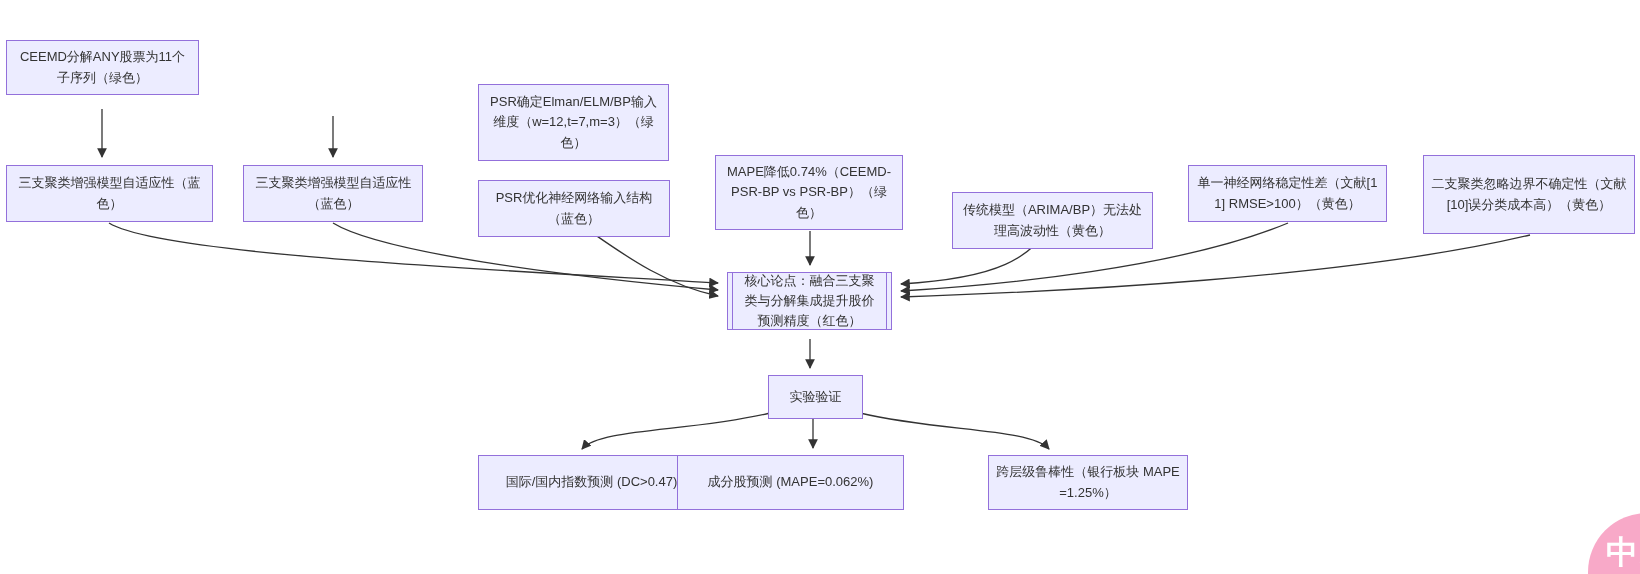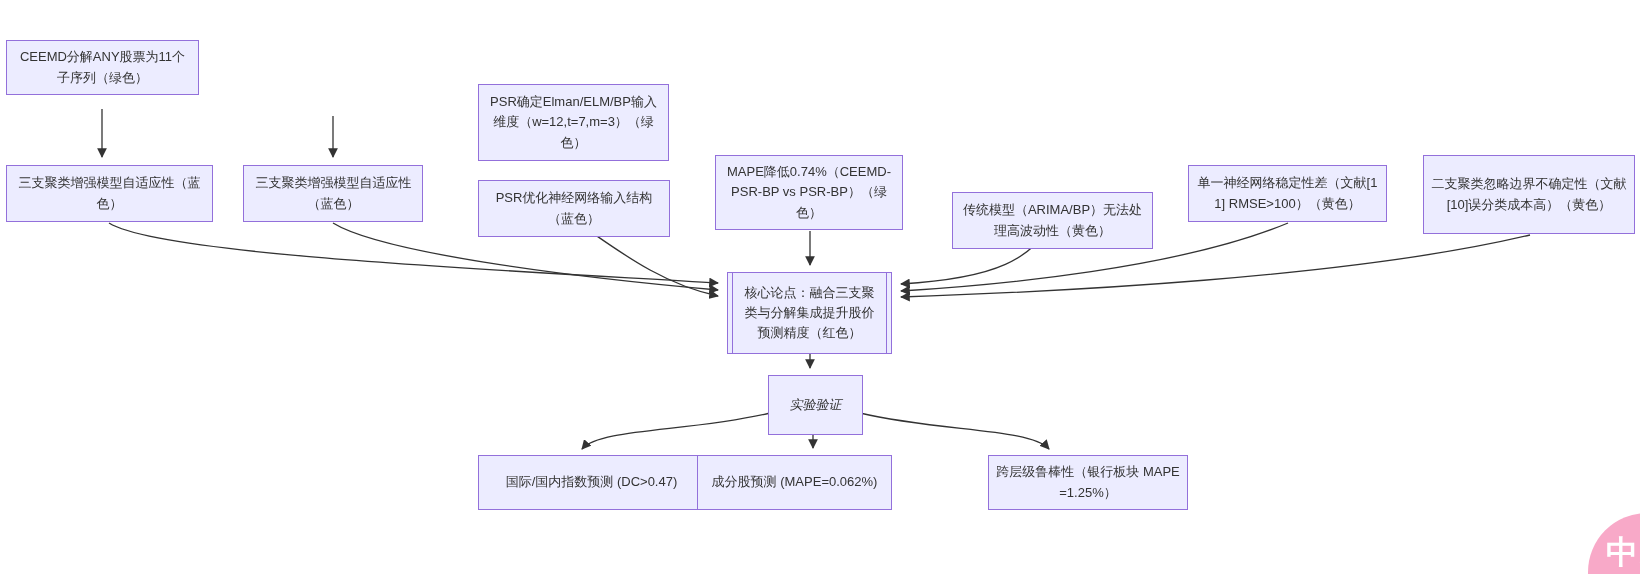--- a/index.html
+++ b/index.html
@@ -30,24 +30,24 @@
   .nA{left:6px;  top:40px;  width:193px;height:55px;}
   .nB{left:243px;top:38px;  width:180px;height:77px;}
   .nC{left:478px;top:40px;  width:191px;height:77px;margin-top:44px;}
   .nD{left:6px;  top:165px; width:207px;height:57px;}
   .nE{left:243px;top:165px; width:180px;height:57px;padding-left:8px;}
   .nF{left:478px;top:165px; width:192px;height:57px;margin-top:15px;}
   .nG{left:715px;top:155px; width:188px;height:75px;}
   .nH{left:952px;top:165px; width:201px;height:57px;margin-top:27px;}
   .nI{left:1188px;top:165px;width:199px;height:57px;text-align:center;}
   .nJ{left:1423px;top:155px;width:212px;height:79px;}
-  .nK{left:727px;top:272px; width:165px;height:82px;padding:3px 12px;}
-  .nL{left:768px;top:375px; width:95px; height:60px;font-style:italic;}
+  .nK{left:727px;top:272px; width:165px;height:58px;padding:3px 12px;}
+  .nL{left:768px;top:375px; width:95px; height:44px;}
   .nM{left:478px;top:455px; width:227px;height:55px;}
-  .nN{left:697px;top:455px; width:195px;height:55px;}
+  .nN{left:677px;top:455px; width:227px;height:55px;}
   .nO{left:952px;top:455px; width:200px;height:55px;margin-left:36px;}
   
   .subroutine::before,.subroutine::after{
     content:"";
     position:absolute;top:0;bottom:0;width:0;
     border-left:1px solid #9370DB;
   }
   .subroutine::before{left:4px;}
   .subroutine::after{right:4px;}
   

